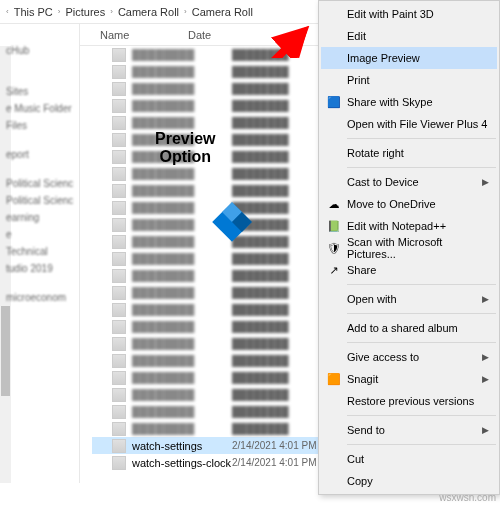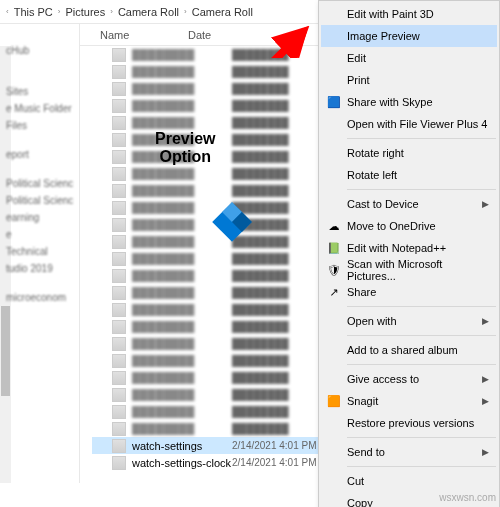--- a/index.html
+++ b/index.html
@@ -250,42 +250,39 @@
         </div>
       </div>
   </div>
 
 </div>
 
 <div class="contextmenu" id="cm">
     <div class="cm-item">
       <span>Edit with Paint 3D</span>
     </div>
+    <div class="cm-item">
+      <span>Edit</span>
+    </div>
     <div class="cm-item hl">
       <span>Image Preview</span>
     </div>
     <div class="cm-item">
-      <span>Edit</span>
-    </div>
-    <div class="cm-item">
       <span>Print</span>
     </div>
     <div class="cm-item">
       <span class="ico">🟦</span>
       <span>Share with Skype</span>
     </div>
     <div class="cm-item">
       <span>Open with File Viewer Plus 4</span>
     </div>
     <div class="cm-sep"></div>
     <div class="cm-item">
       <span>Rotate right</span>
-    </div>
-    <div class="cm-item">
-      <span>Rotate left</span>
     </div>
     <div class="cm-sep"></div>
     <div class="cm-item">
       <span>Cast to Device</span>
       <span class="arrow">▶</span>
     </div>
     <div class="cm-item">
       <span class="ico">☁</span>
       <span>Move to OneDrive</span>
     </div>

